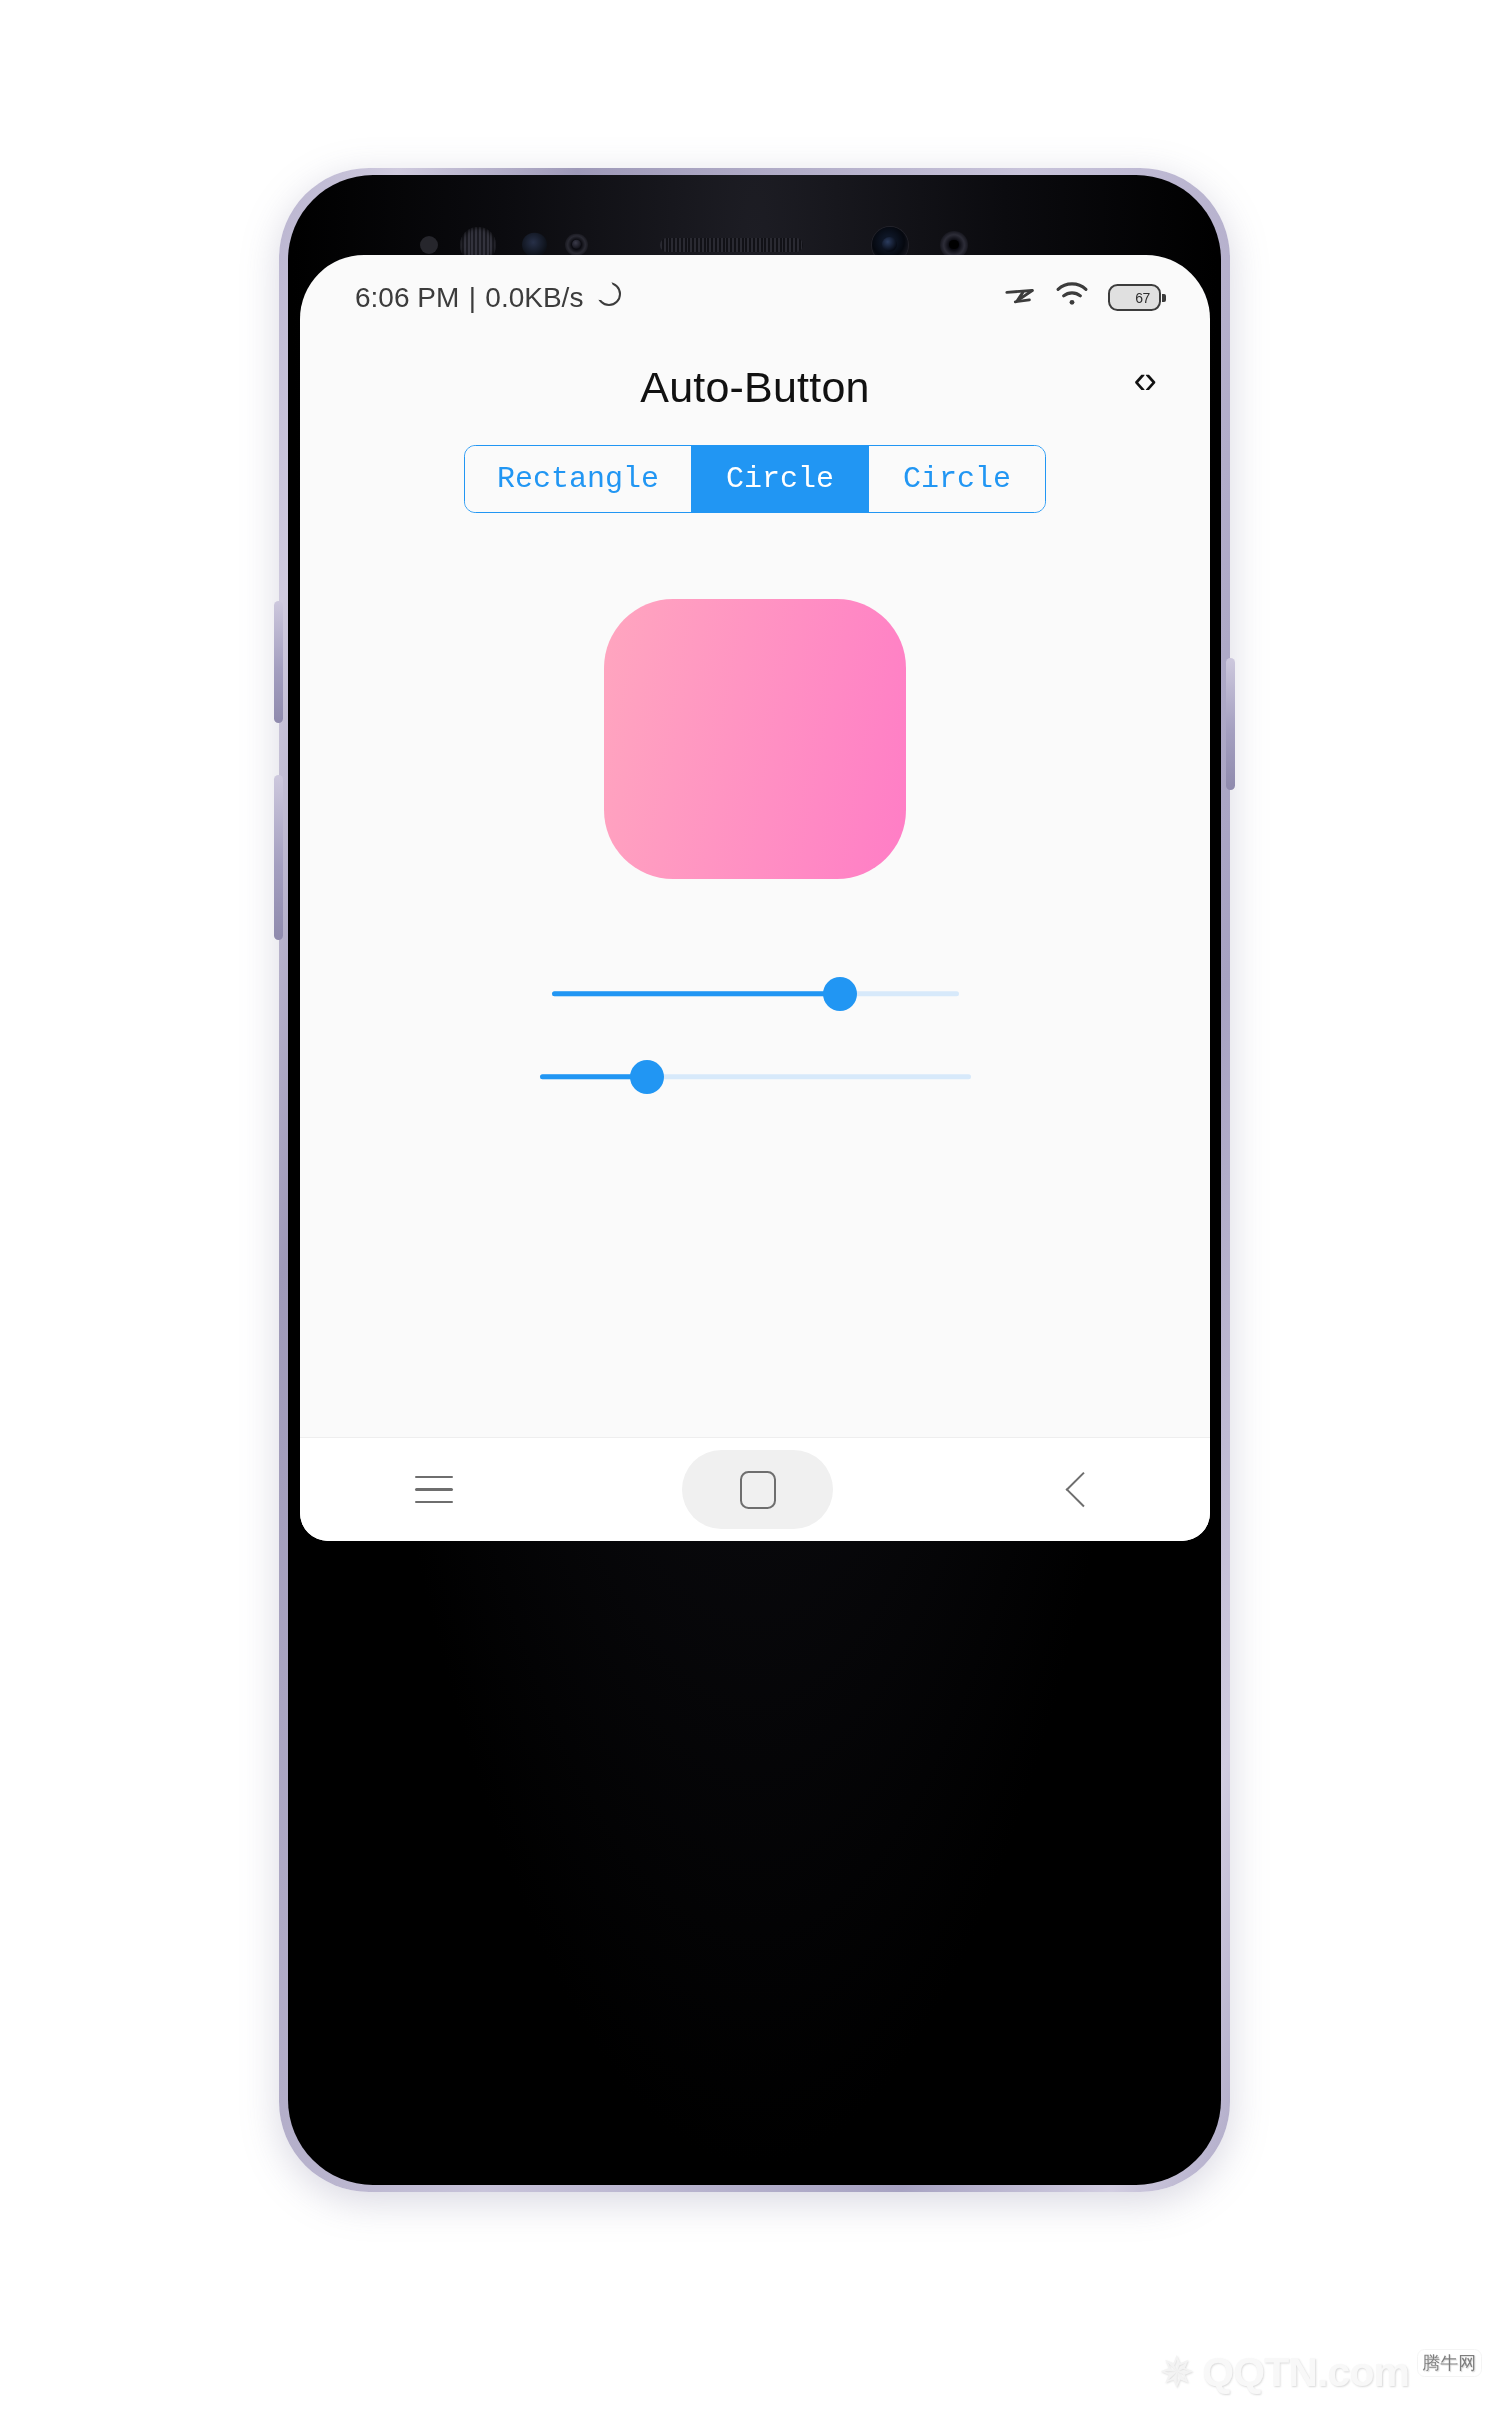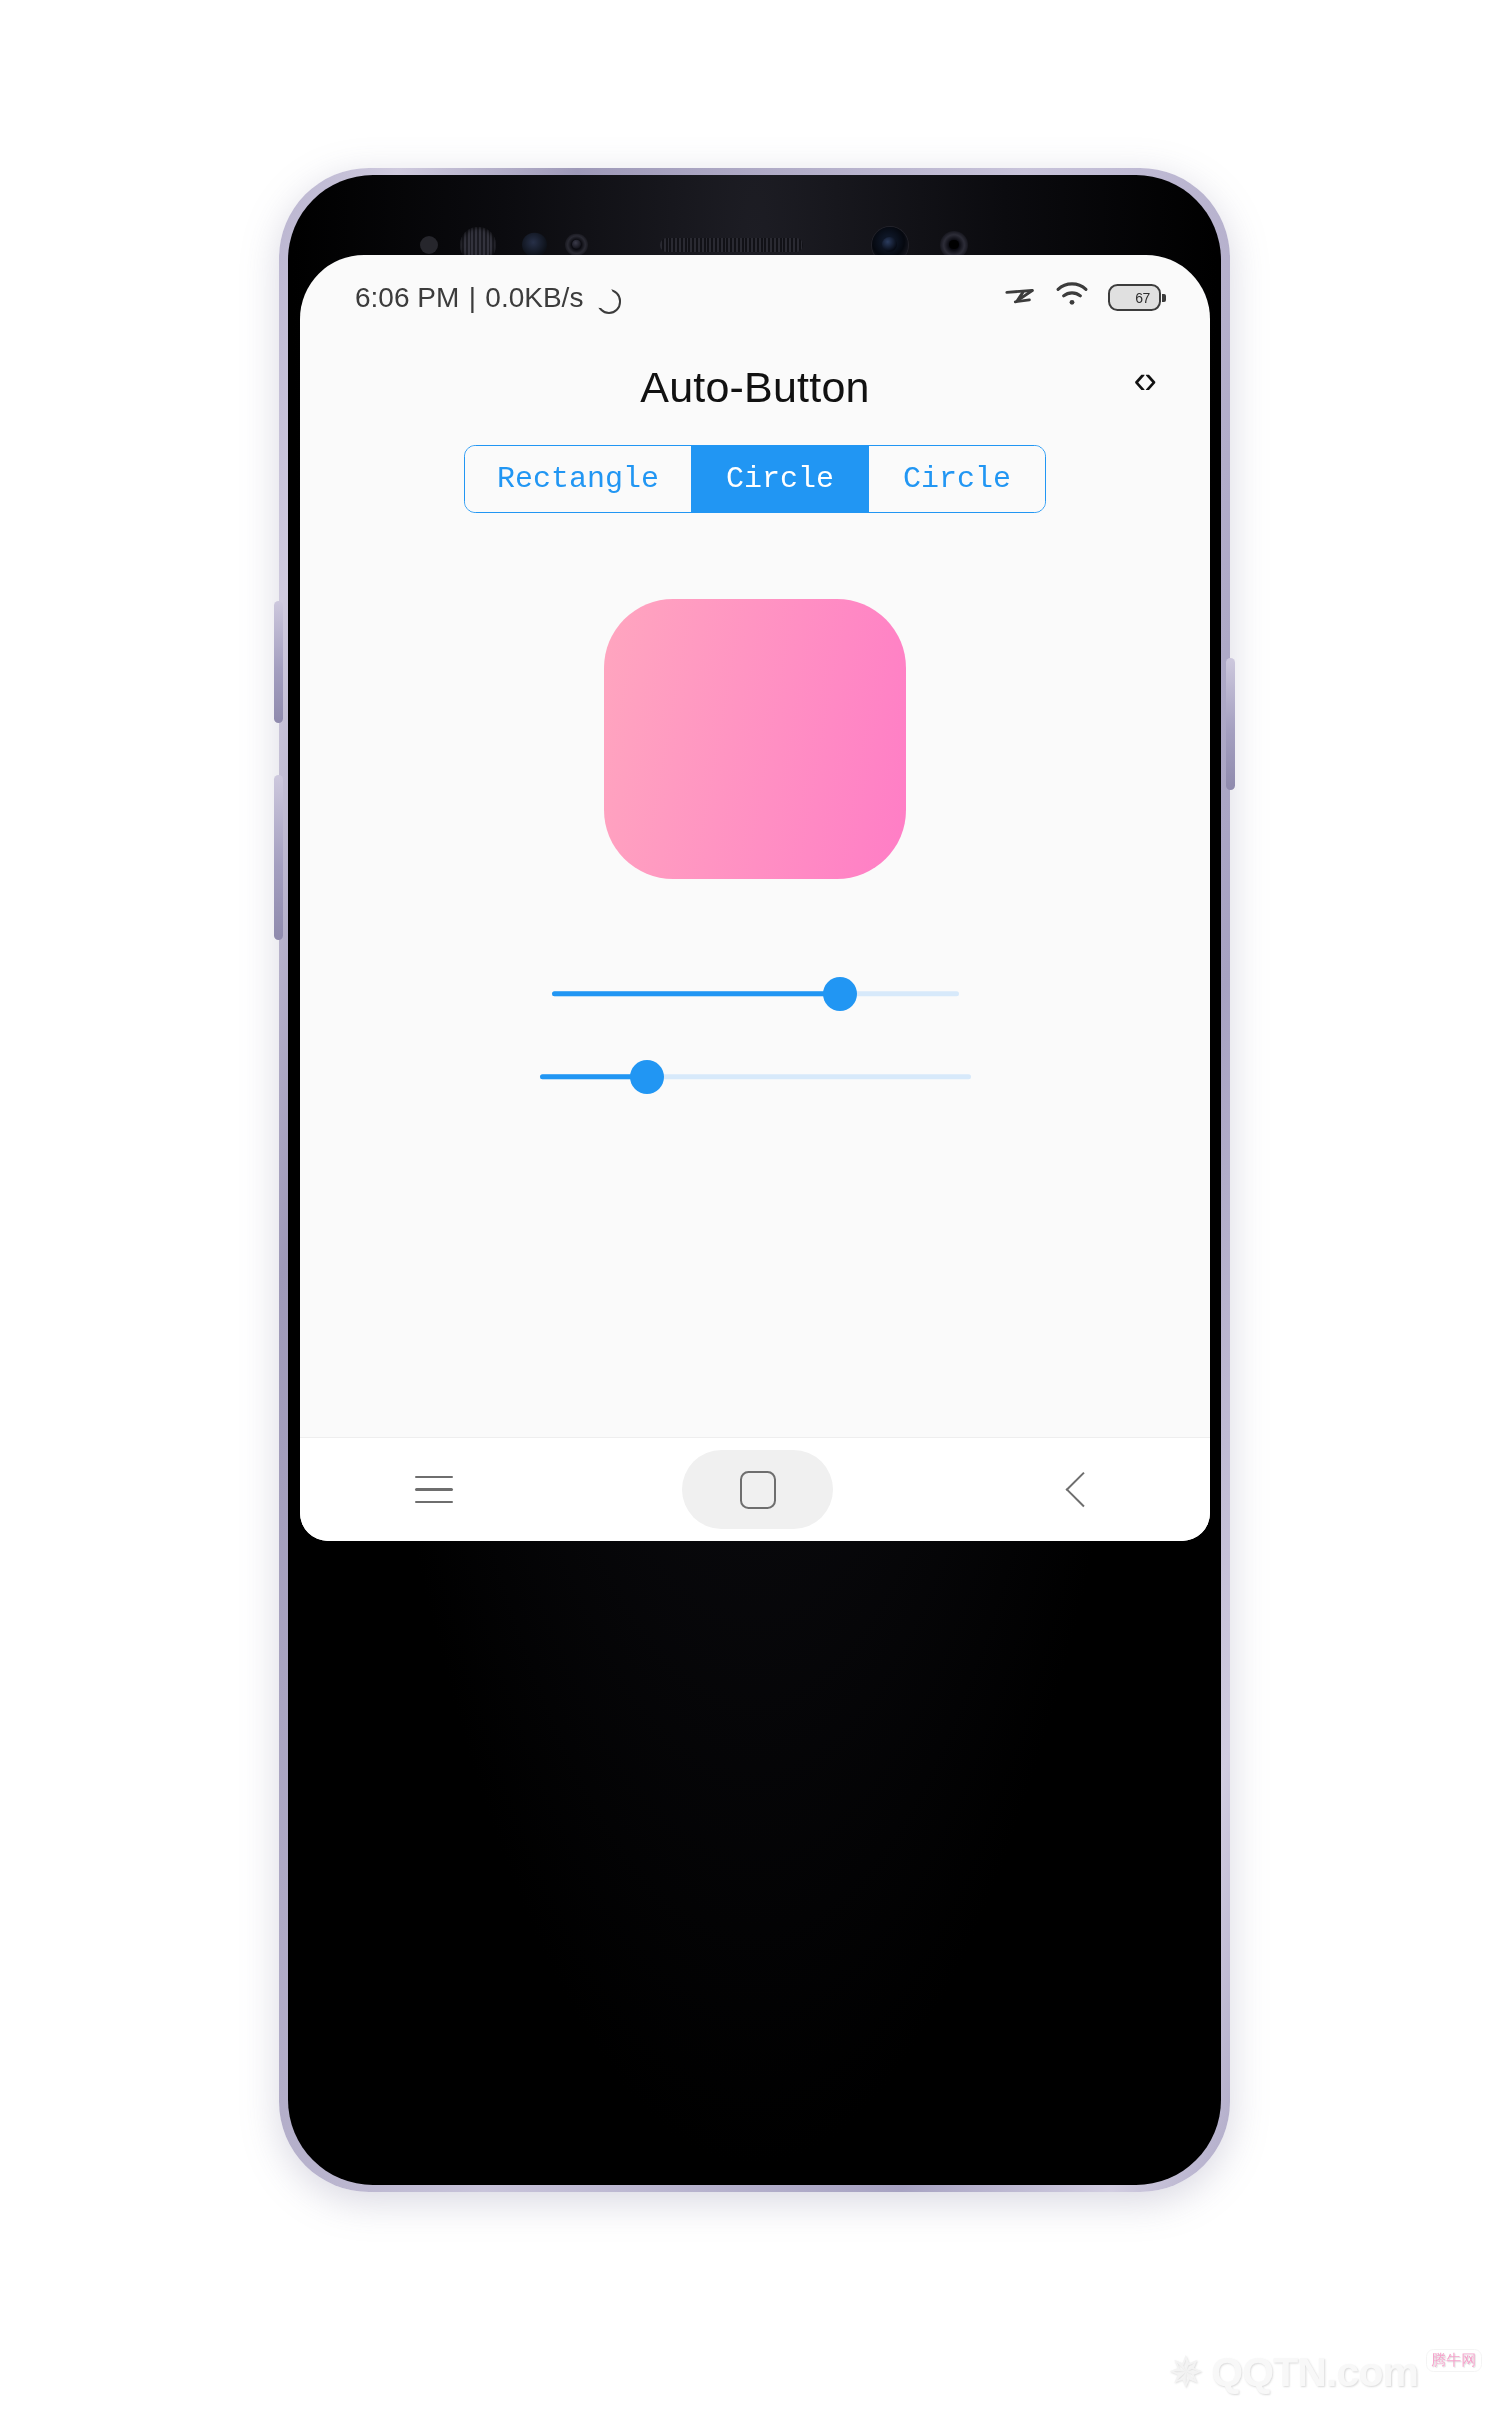--- a/index.html
+++ b/index.html
@@ -119,21 +119,21 @@
   
   .statusbar {
     height: 68px;
     display: flex;
     align-items: center;
     justify-content: space-between;
     padding: 17px 49px 0 55px;
     color: #3c3c3c;
     font-size: 28px;
   }
-  .status-left { display: flex; align-items: flex-end; gap: 9.4px; white-space: nowrap; }
+  .status-left { display: flex; align-items: flex-start; gap: 9.4px; white-space: nowrap; }
   .status-right { display: flex; align-items: center; gap: 19px; }
 
   .icon-moon {
     width: 24.5px; height: 24.5px;
     position: relative; display: inline-block;
     margin-left: 3.8px;
   }
   .icon-moon::before {
     content:""; position:absolute; inset:0;
     border-radius:50%;
@@ -312,22 +312,22 @@
     line-height: 1;
   }
   .wm-text {
     font-size: 41px;
     color: #f2f2f2;
     text-shadow: 0.9px 0.9px 1.9px #b4b4b4;
     letter-spacing: -0.9px;
     font-weight: bold;
   }
   .wm-sub {
-    font-size: 15px;
-    color: #ec4899;
+    font-size: 18px;
+    color: #000000;
     text-shadow: 0.9px 0.9px 0.9px #bdbdbd;
     border: 0.9px solid #eaeaea;
     border-radius: 7.5px;
     padding: 0.9px 4.7px;
     align-self: flex-start;
   }
 </style>
 </head>
 <body>
 

